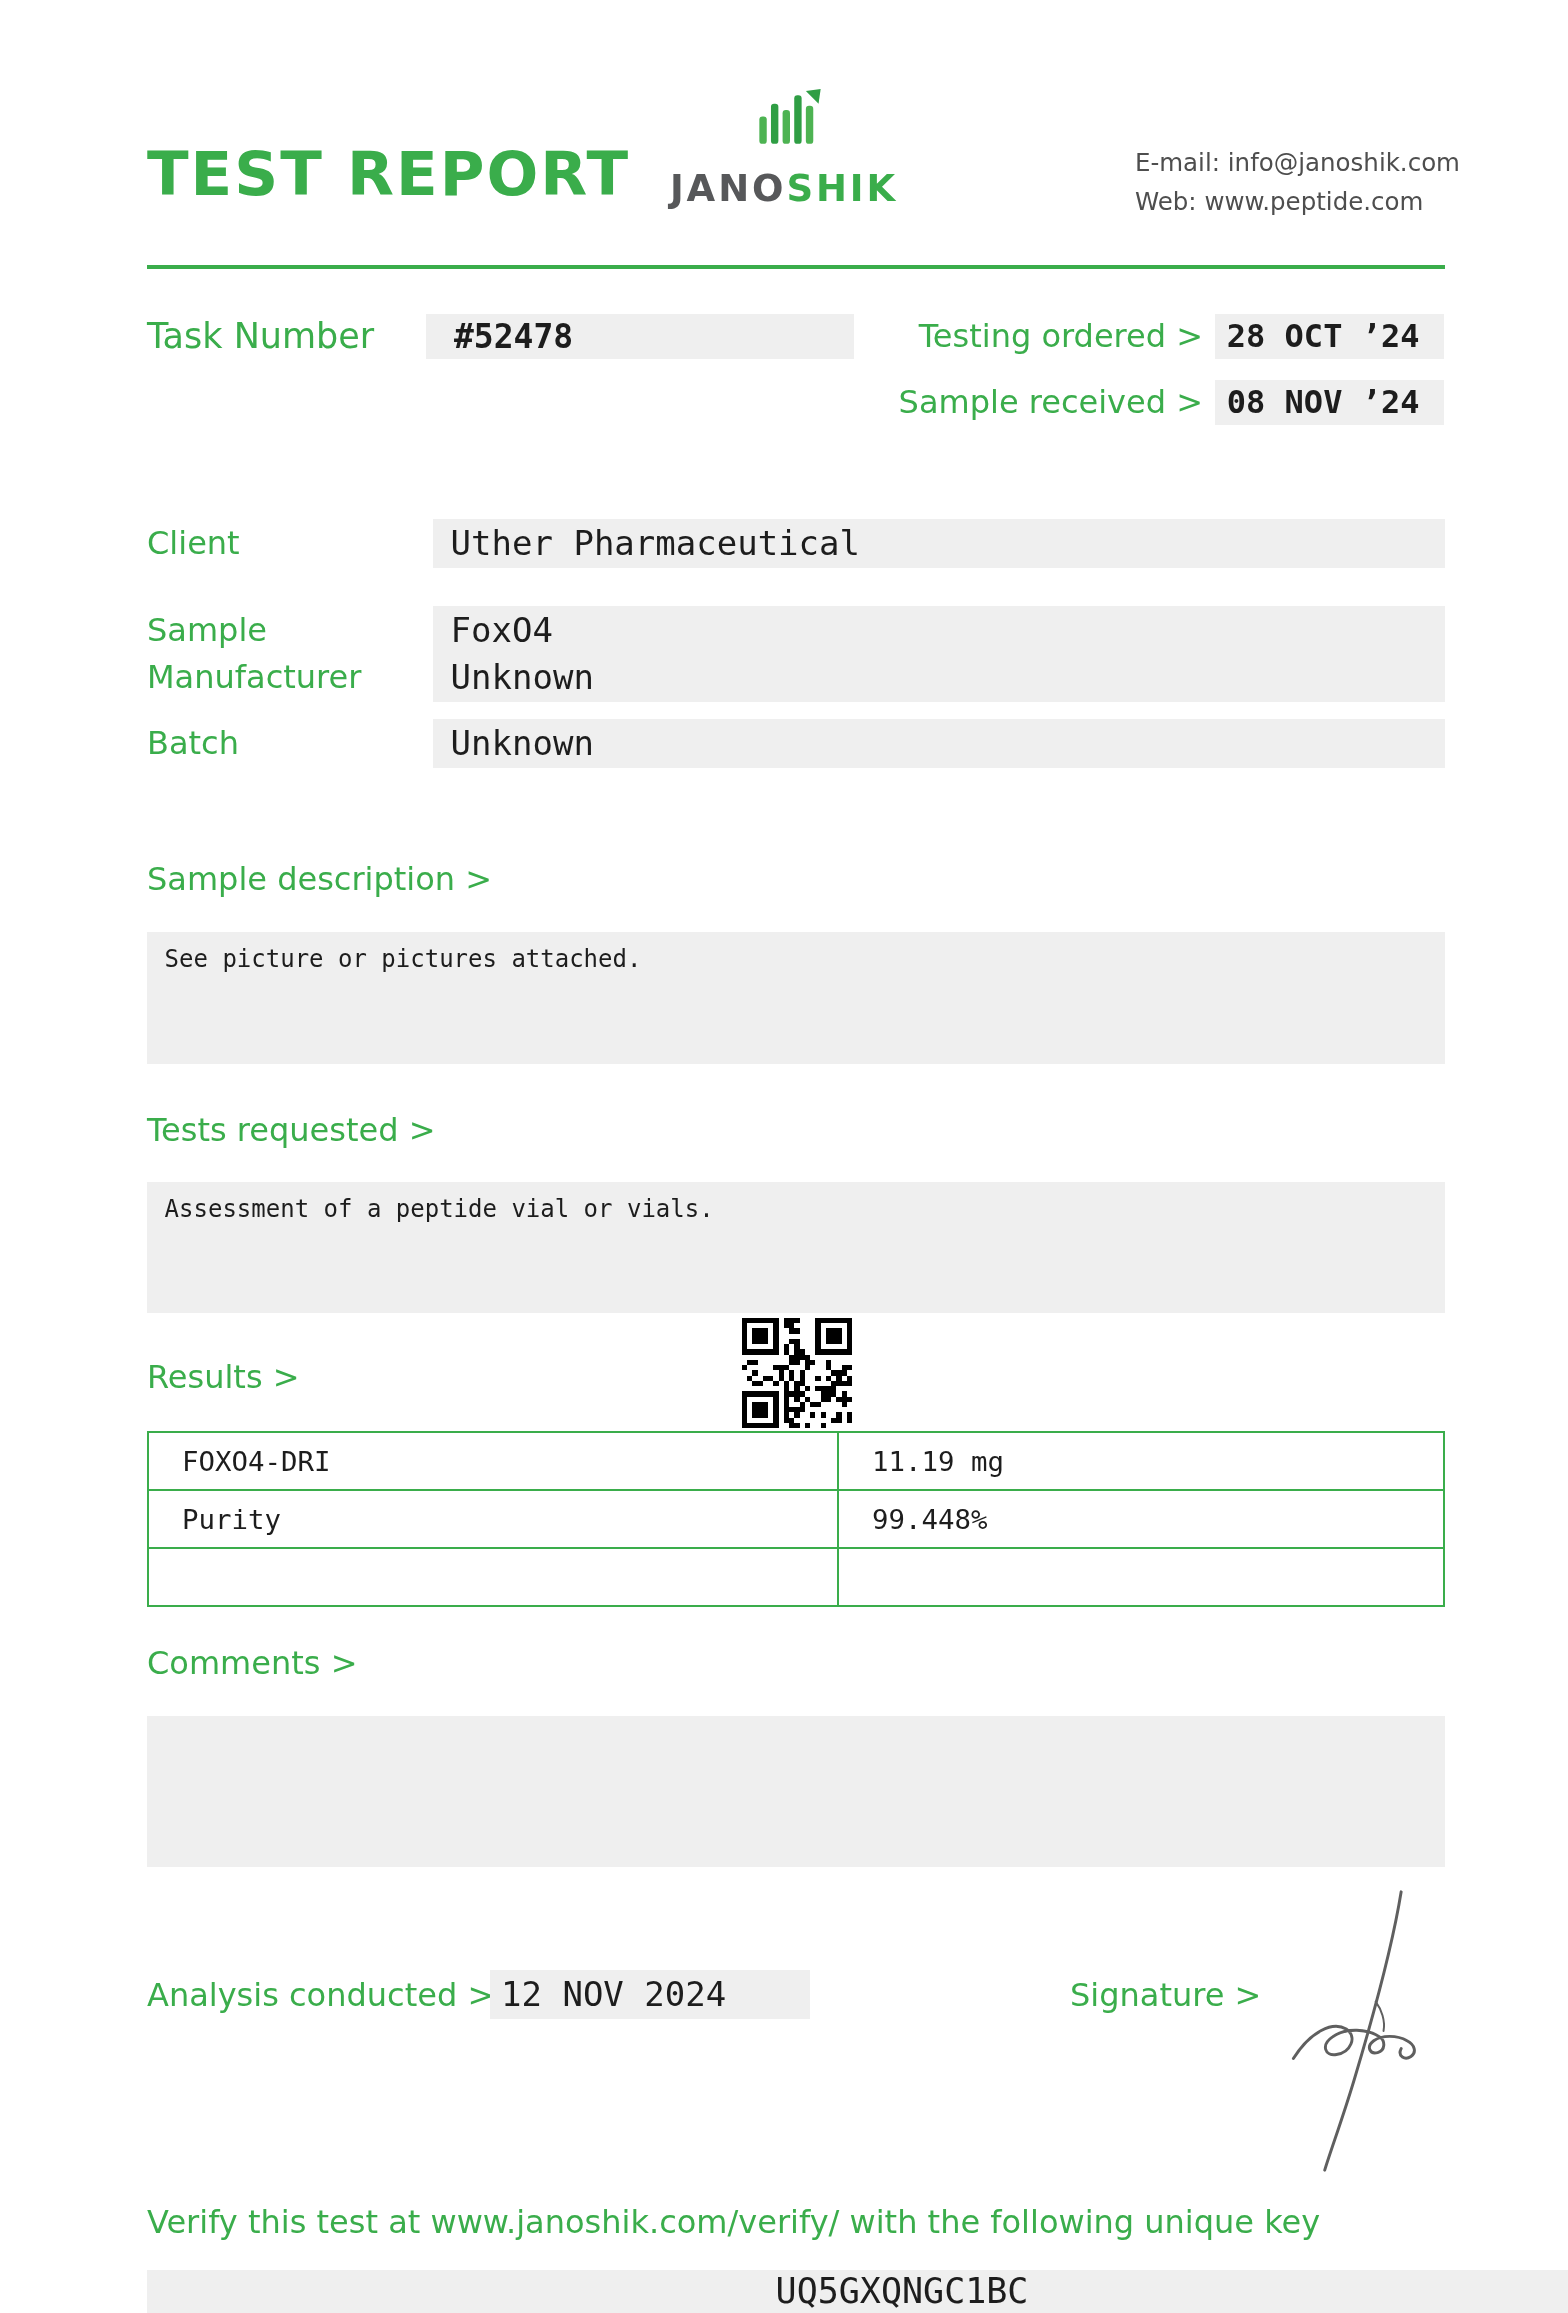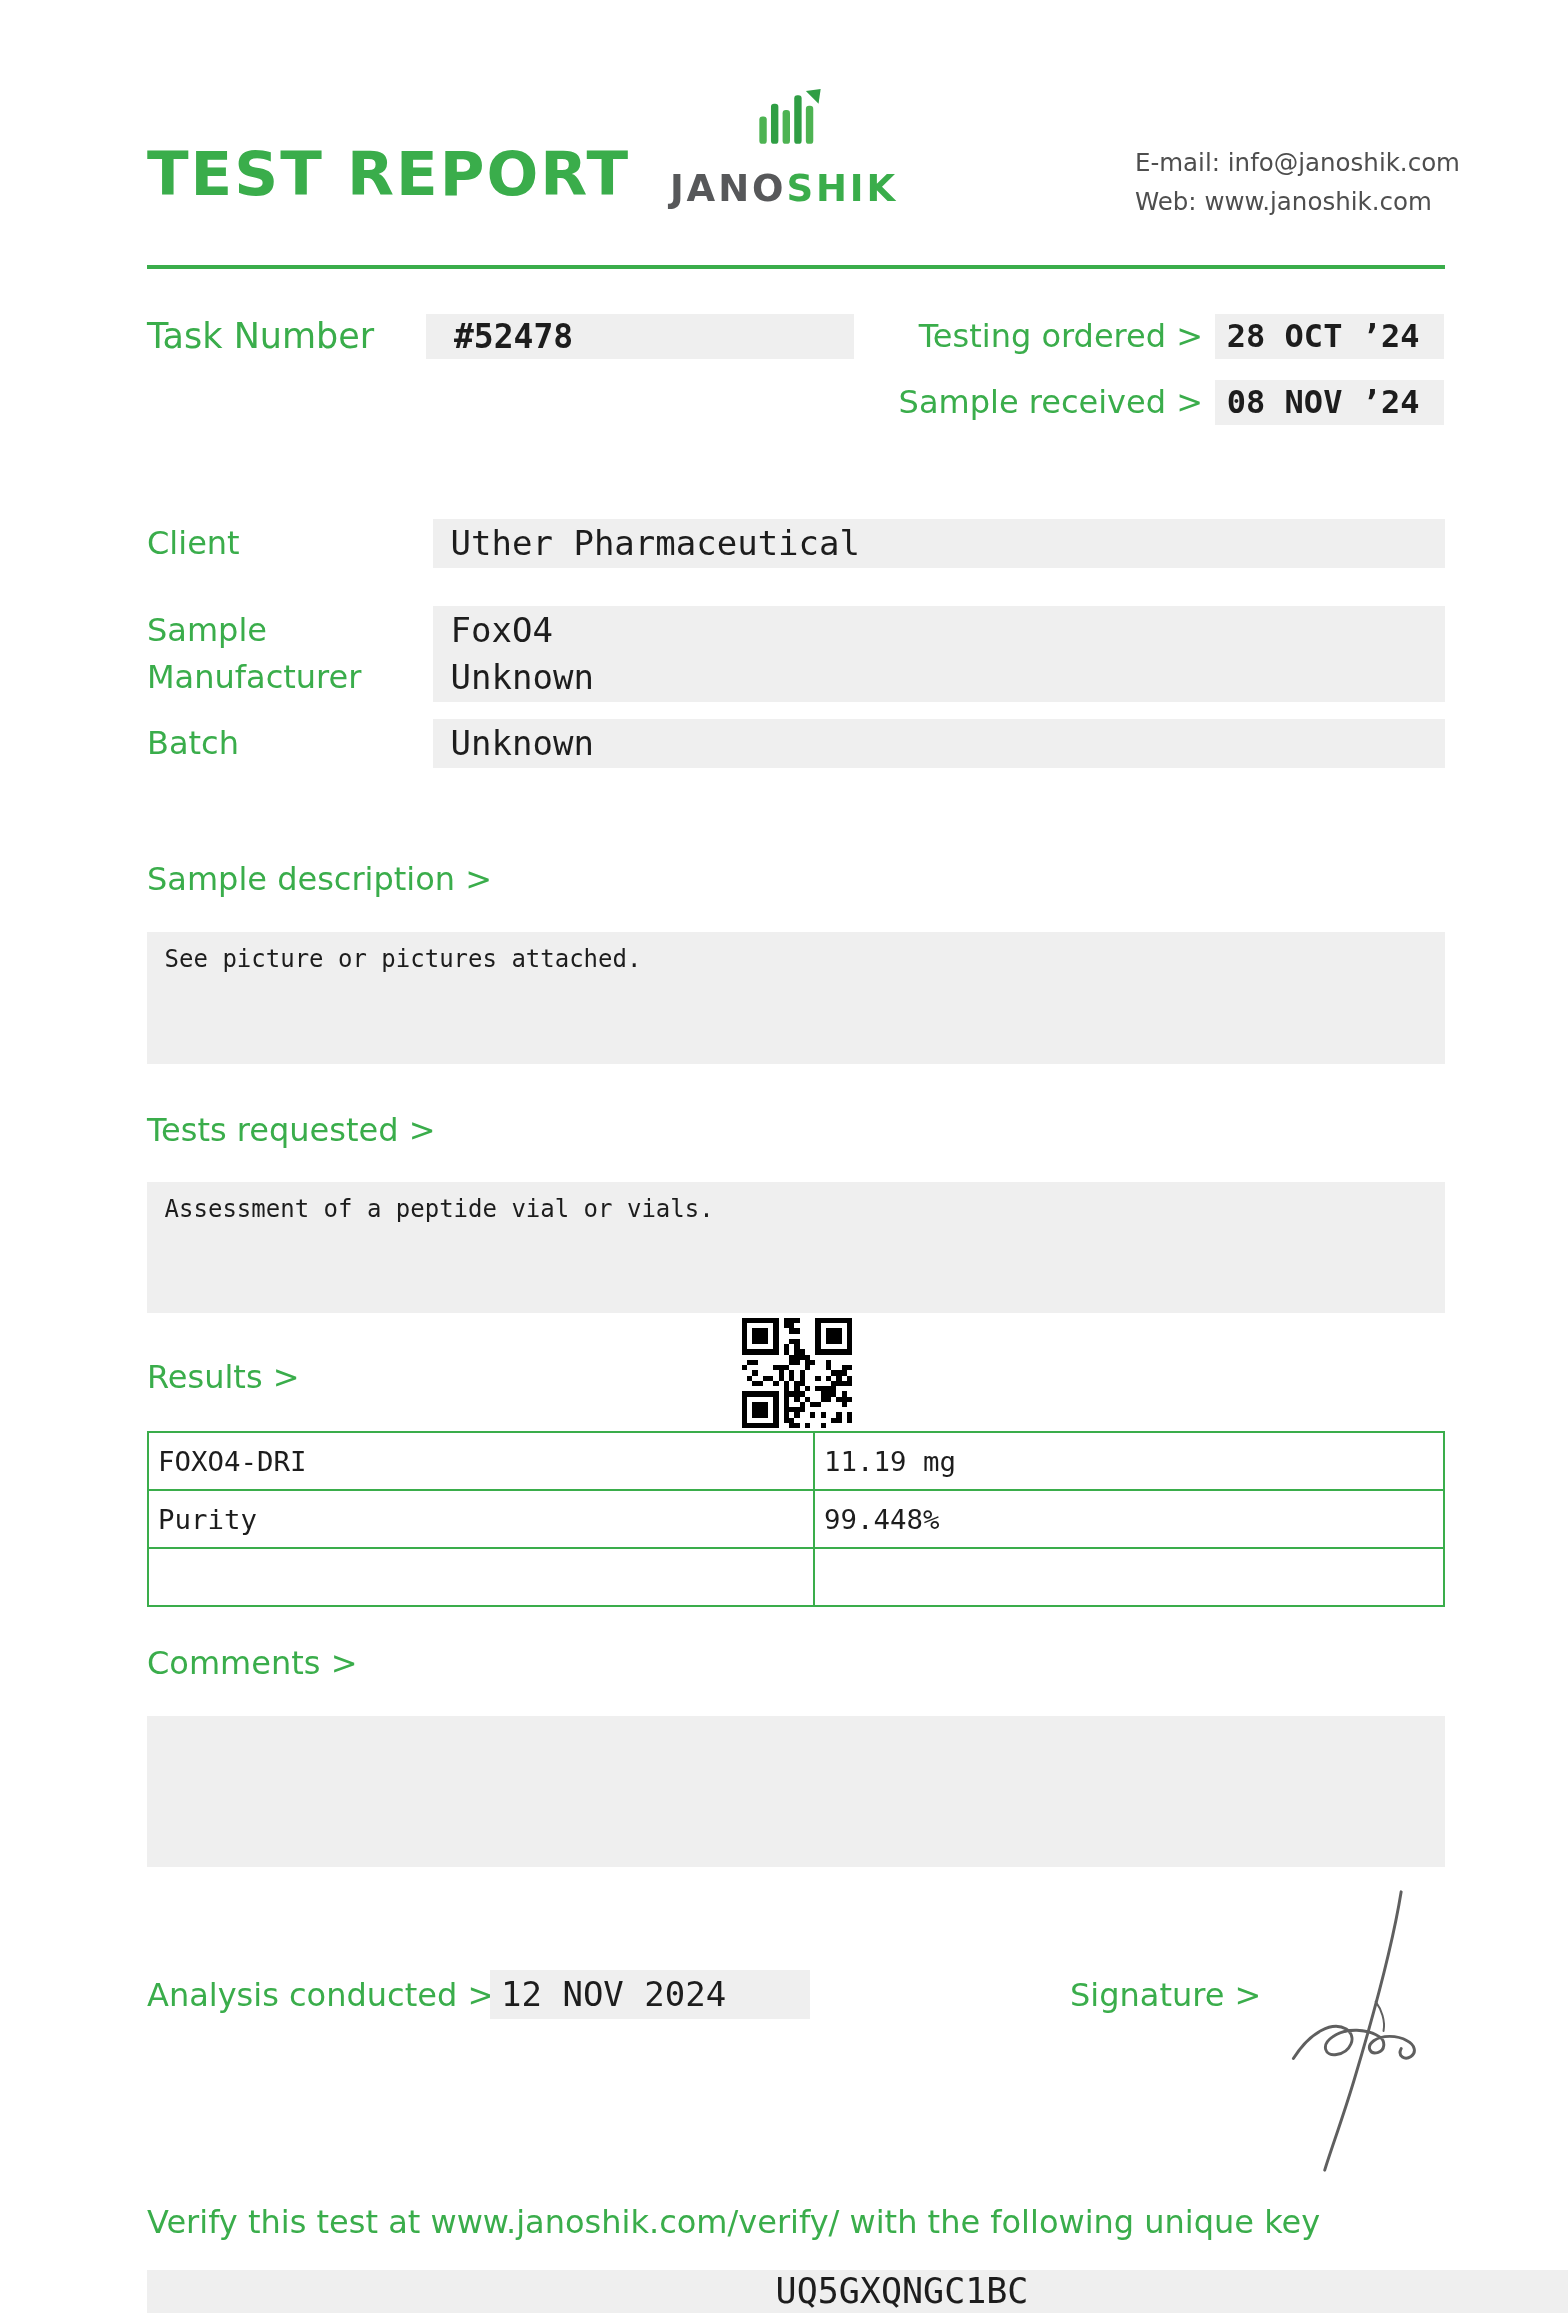--- a/index.html
+++ b/index.html
@@ -48,21 +48,21 @@
 
   .bigbox{left:147px;width:1298px;background:var(--bg);box-sizing:border-box;padding:12.7px 17.6px;font-size:24px;}
   .bigbox.desc{top:932px;height:132px;}
   .bigbox.tests{top:1182px;height:131px;}
   .bigbox.comments{top:1716px;height:151px;}
 
   .qr{left:742px;top:1318px;width:110px;height:110px;}
 
   .results-table{left:147px;top:1431px;width:1298px;border-collapse:collapse;}
   .results-table td{
-    border:2px solid var(--green);height:56px;padding:0 0 0 9px;
+    border:2px solid var(--green);height:56px;padding:0 0 0 33px;
     font-family:"DejaVu Sans Mono", monospace;font-size:27.4px;color:var(--ink);margin-left:24px;
   }
   .results-table td.c1{width:655px;}
 
   .analysis-label{left:147px;top:1972px;line-height:47px;}
   .analysis-box{left:490px;top:1970px;width:320px;height:49px;background:var(--bg);font-size:34px;line-height:49px;padding-left:11px;box-sizing:border-box;}
   .sig-label{left:1070px;top:1972px;line-height:47px;}
   .signature{left:1274px;top:1884px;width:172px;height:294px;}
 
   .verify{left:147px;top:2203px;width:1298px;color:var(--green);font-size:32px;line-height:1.2;}
@@ -81,21 +81,21 @@
   <rect x="50" y="16" width="7" height="36" rx="3" fill="#4db352"></rect>
   <path d="M50 2 L64 0 L62 14 Z" fill="#2f9e44"></path>
 </svg>
 
 <div class="abs logo-text">
   <span>JANO</span><span class="green">SHIK</span>
 </div>
 
 <div class="abs contact">
   <div><span>E-mail:</span> <span>info@janoshik.com</span></div>
-  <div><span>Web:</span> <span>www.janoshik.com</span></div>
+  <div><span>Web:</span> <span>www.peptide.com</span></div>
 </div>
 
 <div class="abs rule"></div>
 
 <div class="abs task-label">Task Number</div>
 <div class="abs task-box mono">#52478</div>
 
 <div class="abs lbl meta-label r1">Testing ordered &gt;</div>
 <div class="abs meta-box mono r1">28 OCT ’24</div>
 

